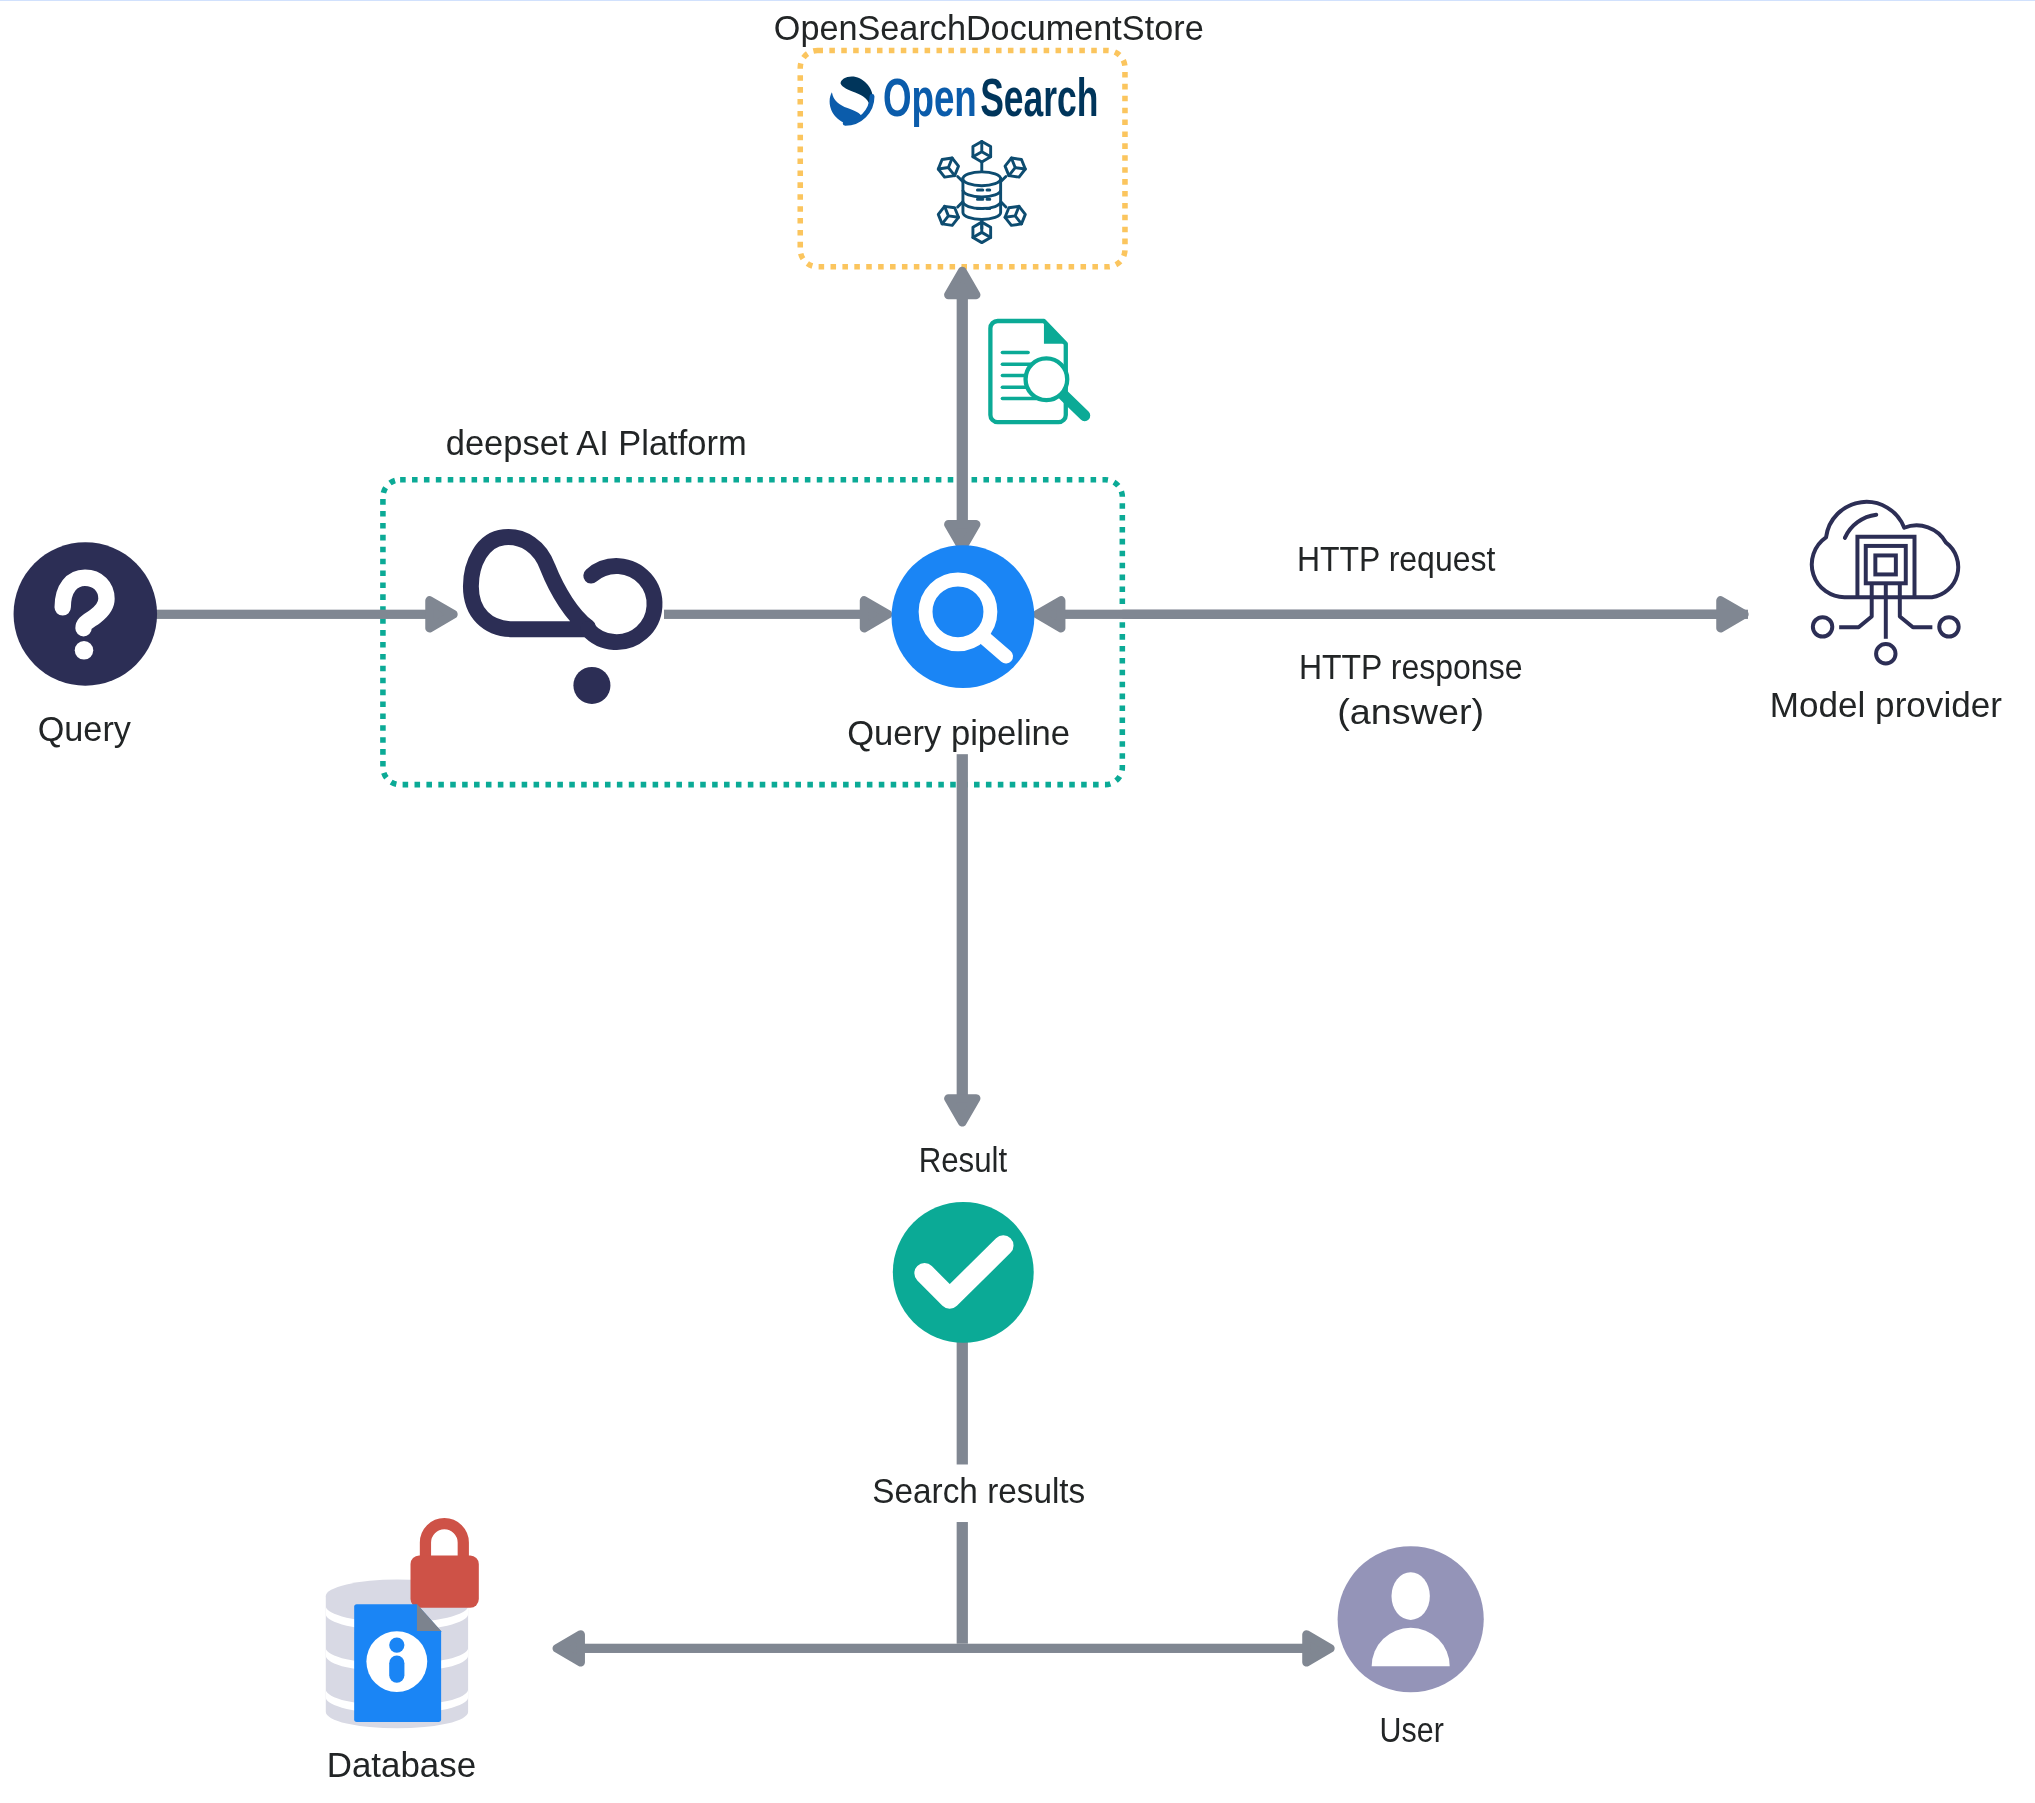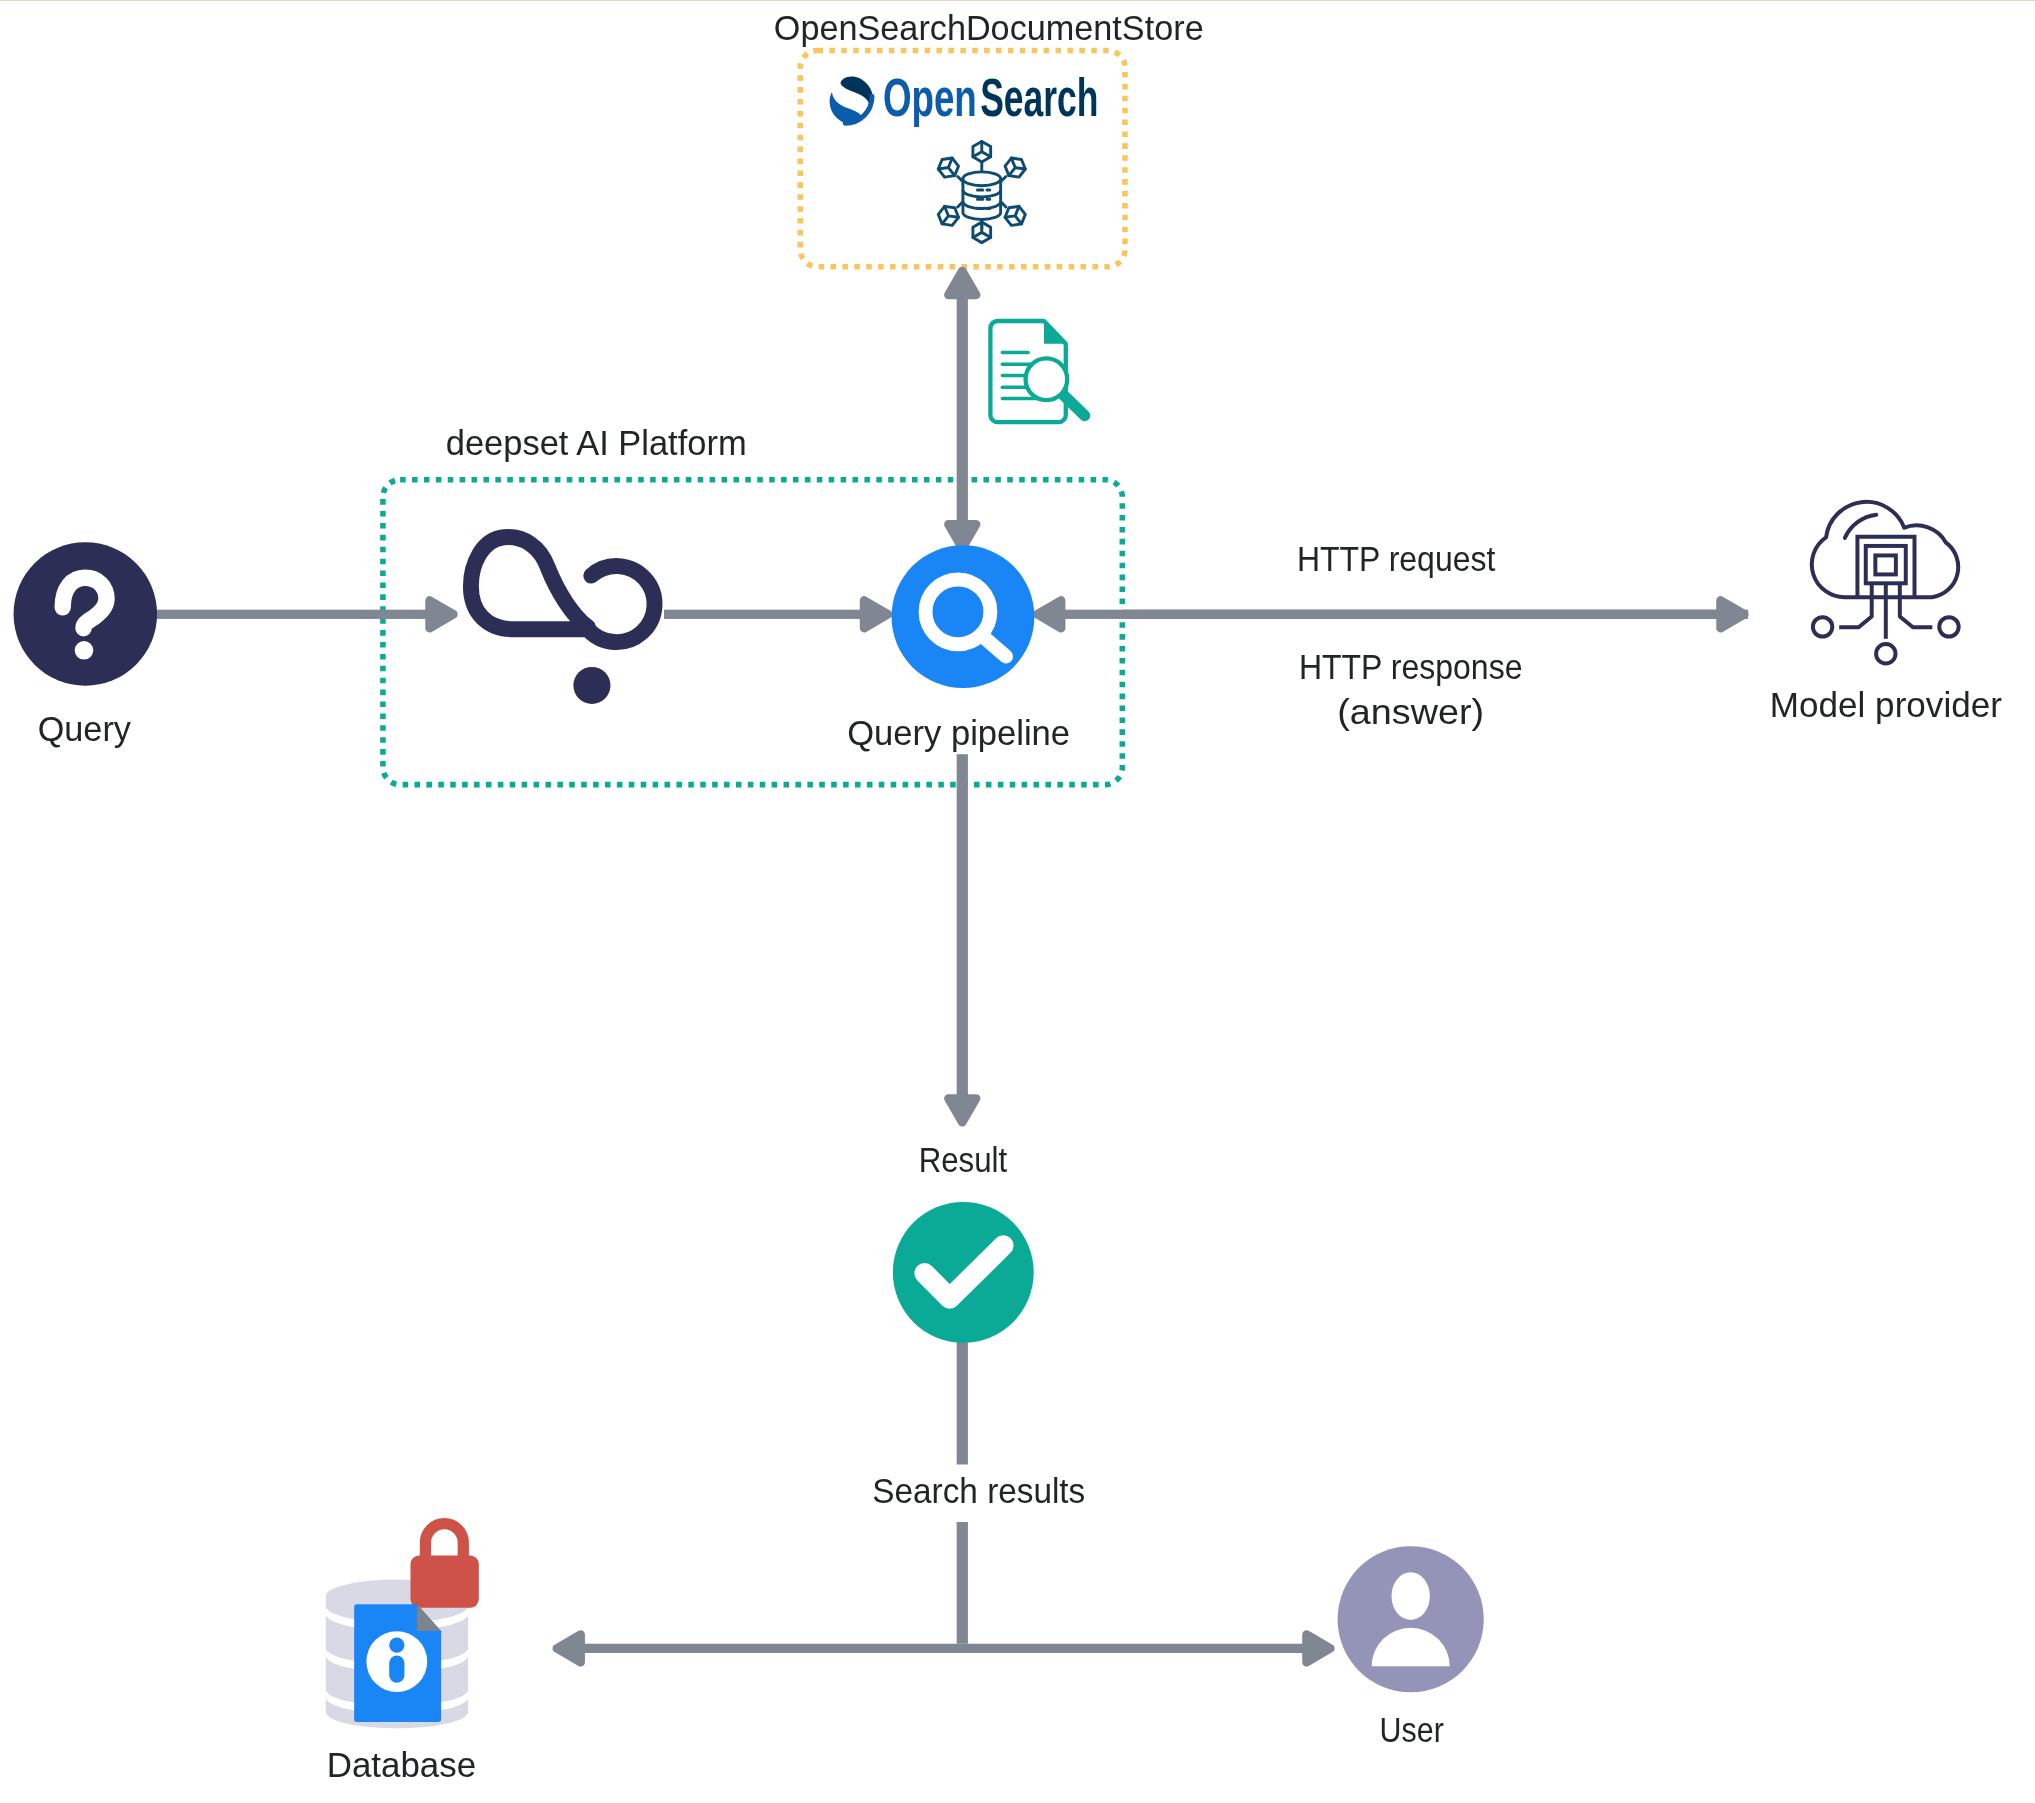--- a/index.html
+++ b/index.html
@@ -1,17 +1,17 @@
 <!DOCTYPE html>
 <html style="font-size:10.6px"><head>
 <meta charset="utf-8">
 <style>
   html,body{margin:0;padding:0;background:#ffffff;}
   body{width:2035px;height:1804px;overflow:hidden;font-family:"Liberation Sans",sans-serif;}
-  #stage{position:relative;width:2035px;height:1320px;background:#c2410c;}
+  #stage{position:relative;width:2035px;height:1320px;background:#3b82f6;}
   #stage>svg{position:absolute;top:0;left:0;display:block;}
 </style>
 </head>
 <body>
 
 <div id="stage">
 <svg width="2035" height="1804" viewBox="0 0 3077 2727" xmlns="http://www.w3.org/2000/svg">
 <rect x="0" y="0" width="3077" height="2727" fill="#ffffff"></rect>
 <rect x="1210" y="76" width="491" height="327" rx="26" ry="26" fill="none" stroke="#FBC55E" stroke-width="8.4" stroke-dasharray="8.4 9.6" stroke-linecap="butt"></rect>
 <rect x="579" y="725" width="1118" height="461" rx="26" ry="26" fill="none" stroke="#0BAA96" stroke-width="8.4" stroke-dasharray="8.4 9.6" stroke-linecap="butt"></rect>

